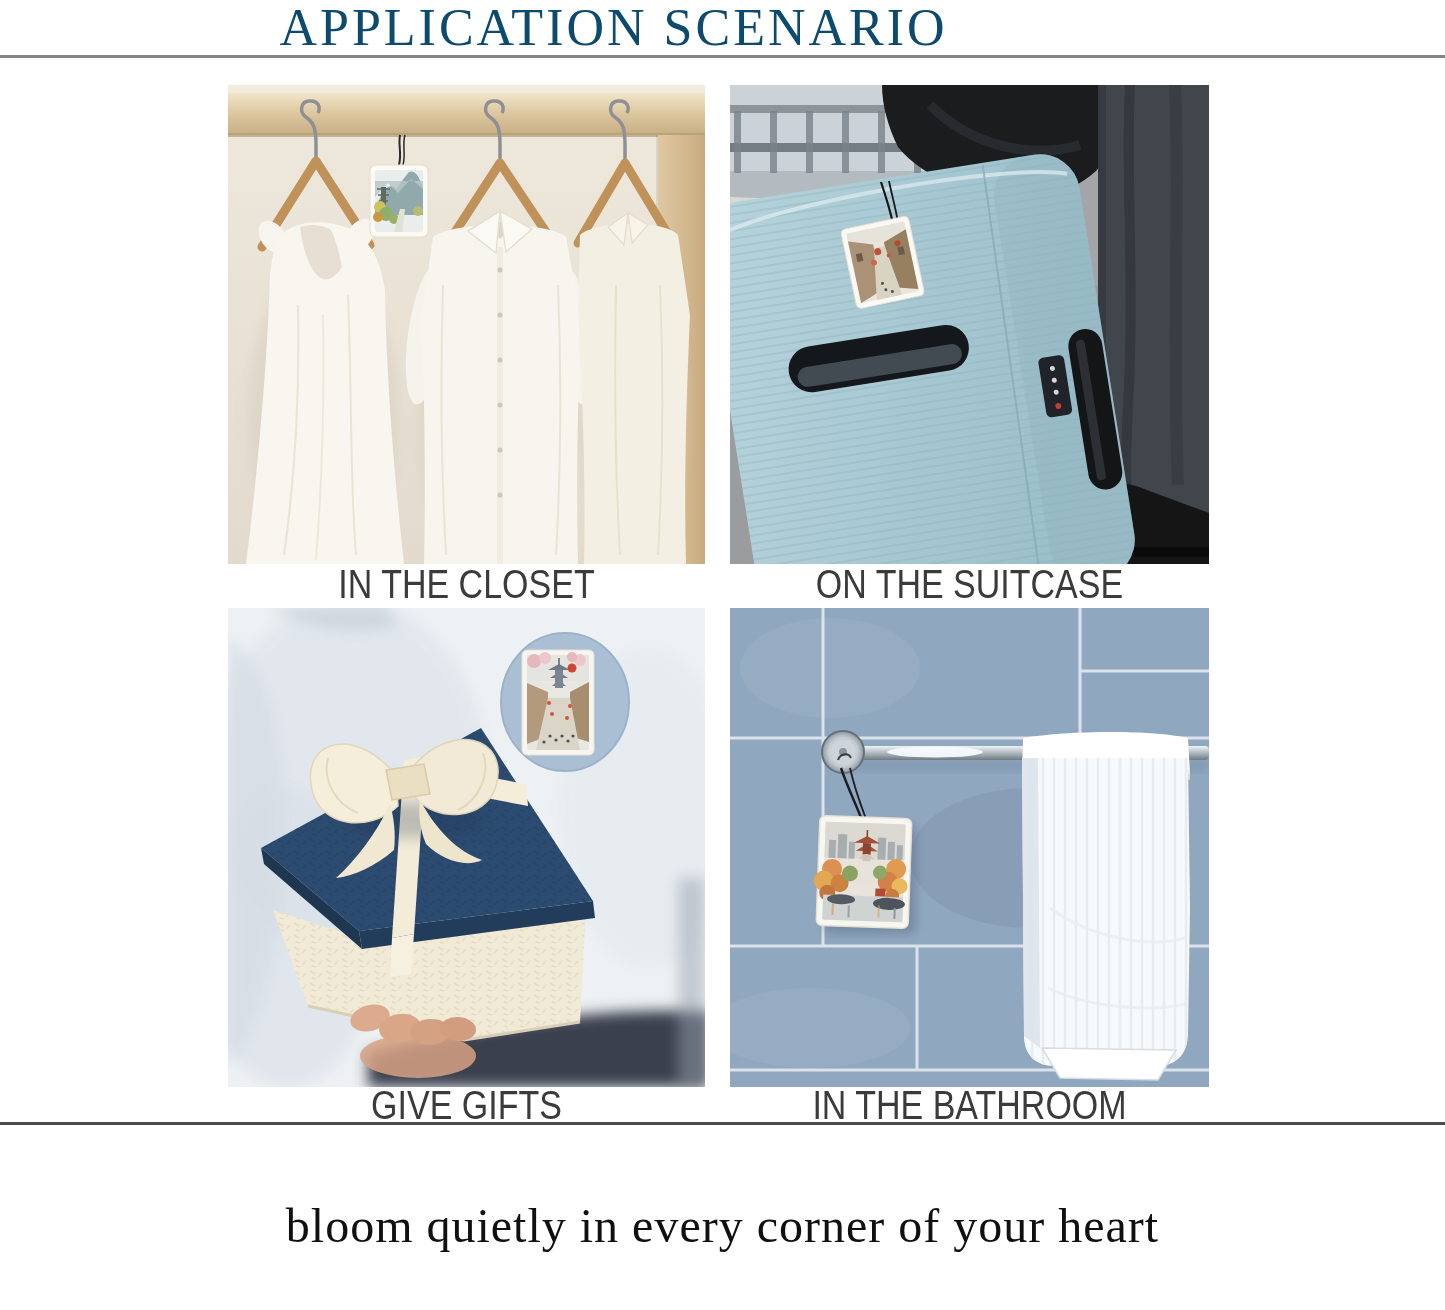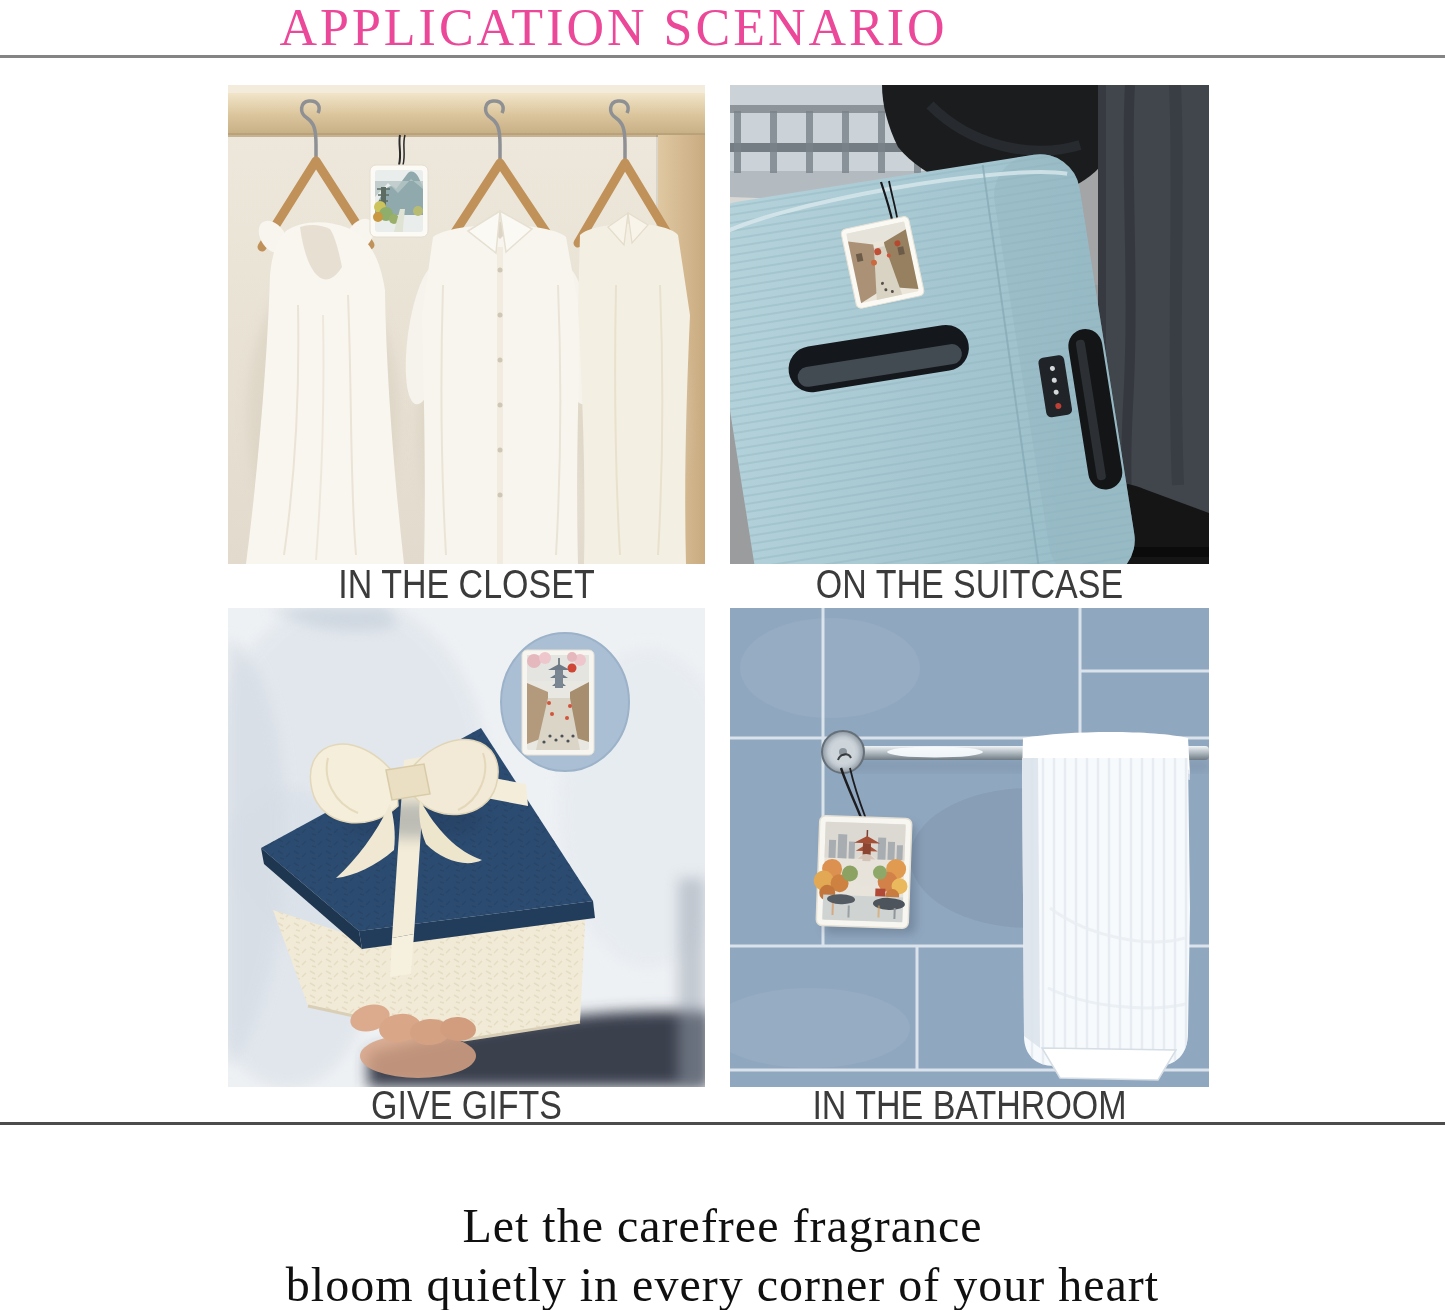--- a/index.html
+++ b/index.html
@@ -1,20 +1,20 @@
 <!DOCTYPE html>
 <html><head>
 <meta charset="utf-8">
 <style>
   html,body{margin:0;padding:0;background:#ffffff;}
   .page{position:relative;width:1445px;height:1310px;background:#ffffff;overflow:hidden;
         font-family:"Liberation Sans",sans-serif;}
   .title{position:absolute;top:0;left:0;width:1227px;height:56px;text-align:center;
          font-family:"Liberation Serif",serif;font-size:52px;line-height:56px;
-         letter-spacing:3px;color:#ec4899;white-space:nowrap;}
+         letter-spacing:3px;color:#0c4a6e;white-space:nowrap;}
   .rule{position:absolute;left:0;width:1445px;}
   .rule.top{top:55px;height:3px;background:#848484;}
   .rule.bottom{top:1122px;height:3px;background:#4c4c4c;}
   .photo{position:absolute;overflow:hidden;}
   .photo svg{display:block;width:100%;height:100%;}
   .ph-a{left:228px;top:85px;width:477px;height:479px;}
   .ph-b{left:730px;top:85px;width:479px;height:479px;}
   .ph-c{left:228px;top:608px;width:477px;height:479px;}
   .ph-d{left:730px;top:608px;width:479px;height:479px;}
   .cap{position:absolute;height:36px;text-align:center;color:#3b3b3b;
@@ -409,17 +409,16 @@
   </div>
 
   <div class="cap cap-a">IN THE CLOSET</div>
   <div class="cap cap-b">ON THE SUITCASE</div>
   <div class="cap cap-c">GIVE GIFTS</div>
   <div class="cap cap-d">IN THE BATHROOM</div>
 
   <div class="rule bottom"></div>
 
   <div class="tagline">
-    <div>Let the carefree fragrance</div>
     <div>bloom quietly in every corner of your heart</div>
   </div>
 
 </div>
 
 </body></html>

